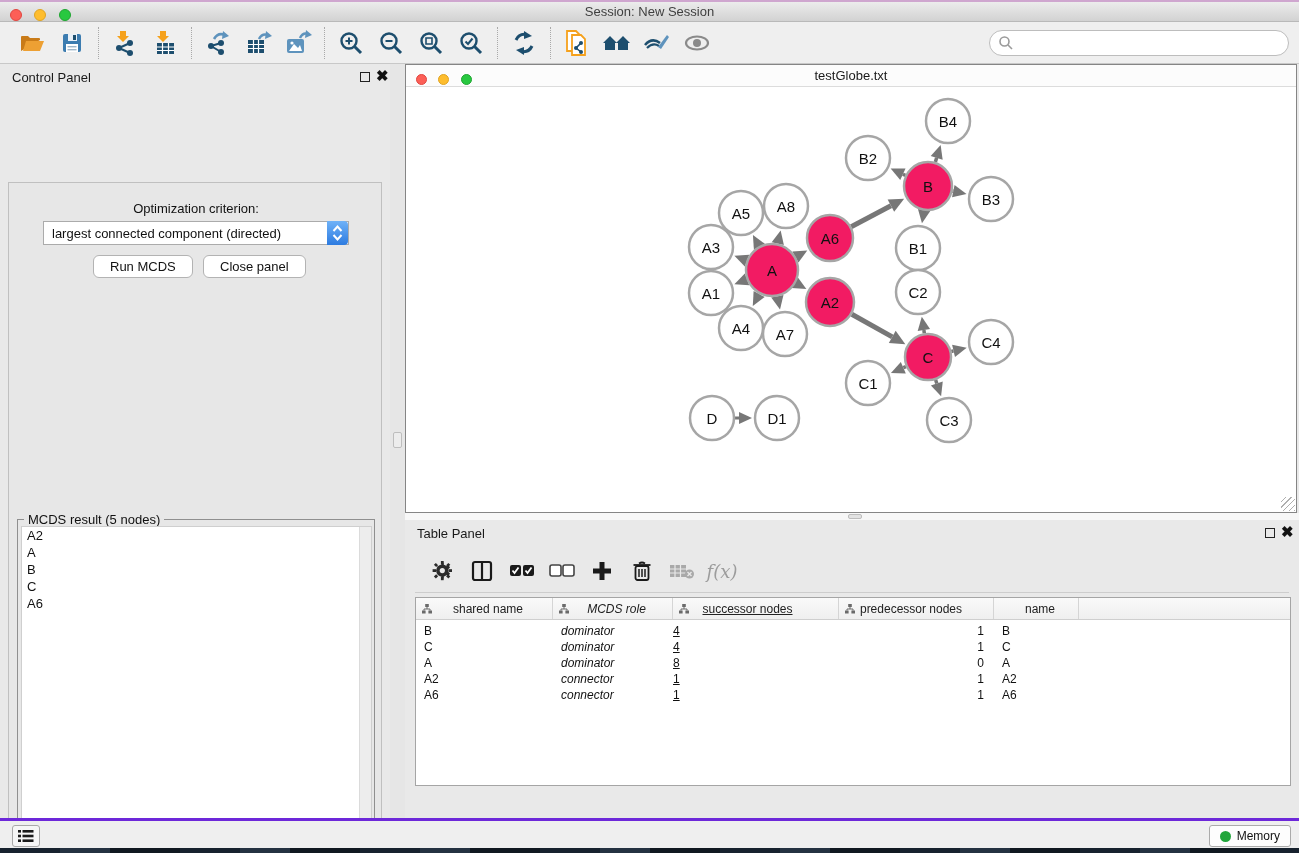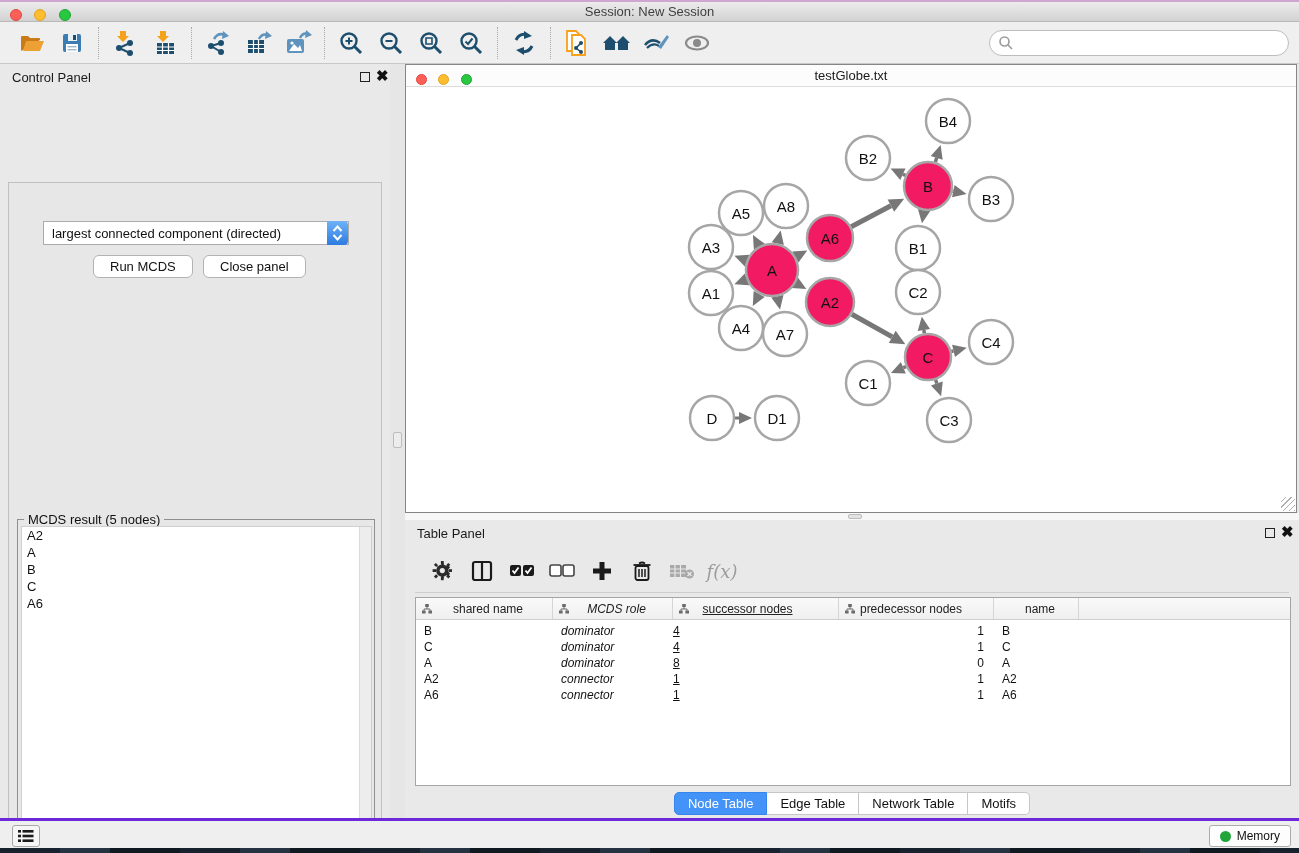--- a/index.html
+++ b/index.html
@@ -299,20 +299,21 @@
     </span>
   </div>
 
   <div id="control-panel" class="abs">
     <div class="panel-head">
       <span class="ptitle">Control Panel</span>
       <span class="win-float" style="left:360px;"></span>
       <span class="win-close" style="left:376px;">✖</span>
     </div>
     <div id="cp-body">
+      <div id="opt-label">Optimization criterion:</div>
       <div id="criterion">
         <span class="val">largest connected component (directed)</span>
         <span class="spin">
             <svg width="13" height="18" viewBox="0 0 13 18">
               <path d="M2.5 7 L6.5 2.5 L10.5 7" fill="none" stroke="#FFF" stroke-width="2"></path>
               <path d="M2.5 11 L6.5 15.5 L10.5 11" fill="none" stroke="#FFF" stroke-width="2"></path>
             </svg>
           </span>
       </div>
       <button class="cp-btn" id="run-btn">Run MCDS</button>
@@ -612,21 +613,20 @@
           </div>
           <div class="row">
             <div class="cell c0">A6</div>
             <div class="cell c1">connector</div>
             <div class="cell c2">1</div>
             <div class="cell c3">1</div>
             <div class="cell c4">A6</div>
           </div>
         </div>
     </div>
-    <div id="tp-tabs"><span class="tp-tab active">Node Table</span><span class="tp-tab">Edge Table</span><span class="tp-tab">Network Table</span><span class="tp-tab">Motifs</span></div>
   </div>
 
   <div id="statusbar" class="abs">
     <span id="list-btn">
         <span>
           <svg width="16" height="14" viewBox="0 0 16 14">
             <g fill="#1A1A1A">
               <rect x="0" y="1" width="3" height="2.6"></rect>
               <rect x="4.5" y="1" width="11" height="2.6"></rect>
               <rect x="0" y="5.7" width="3" height="2.6"></rect>

